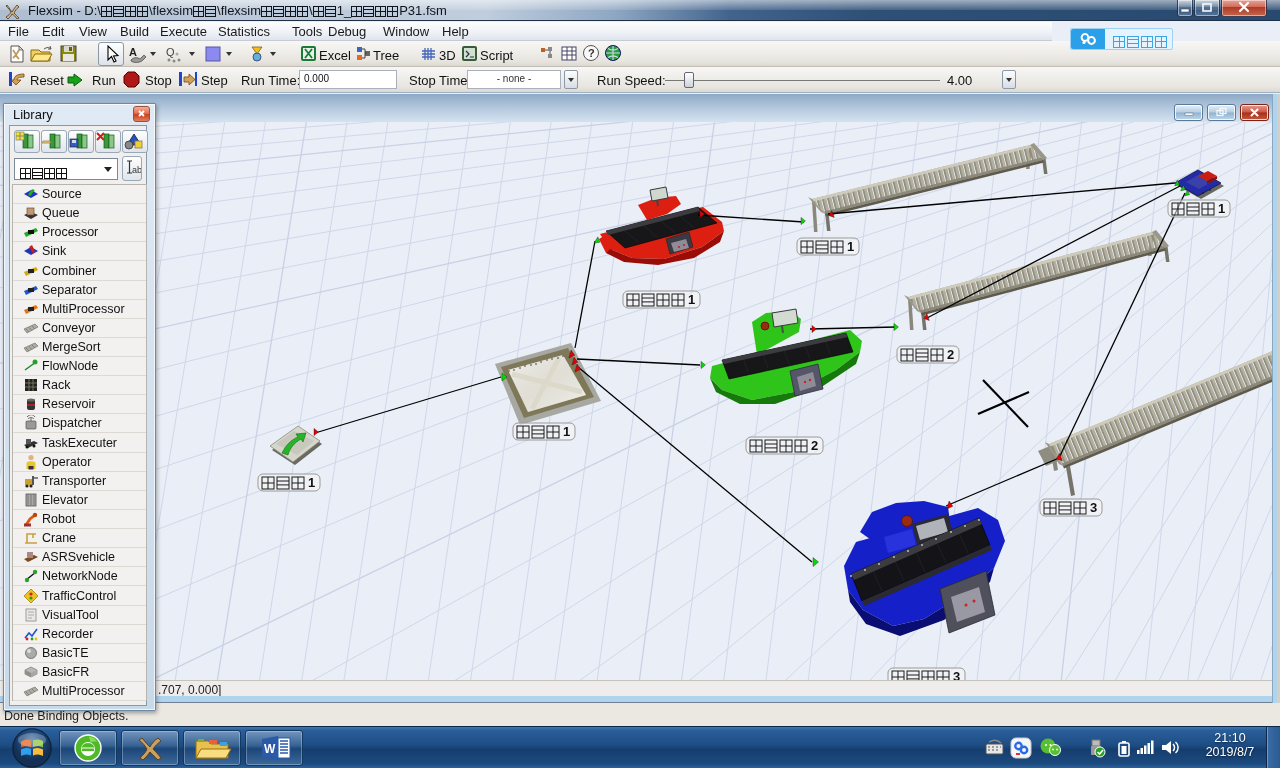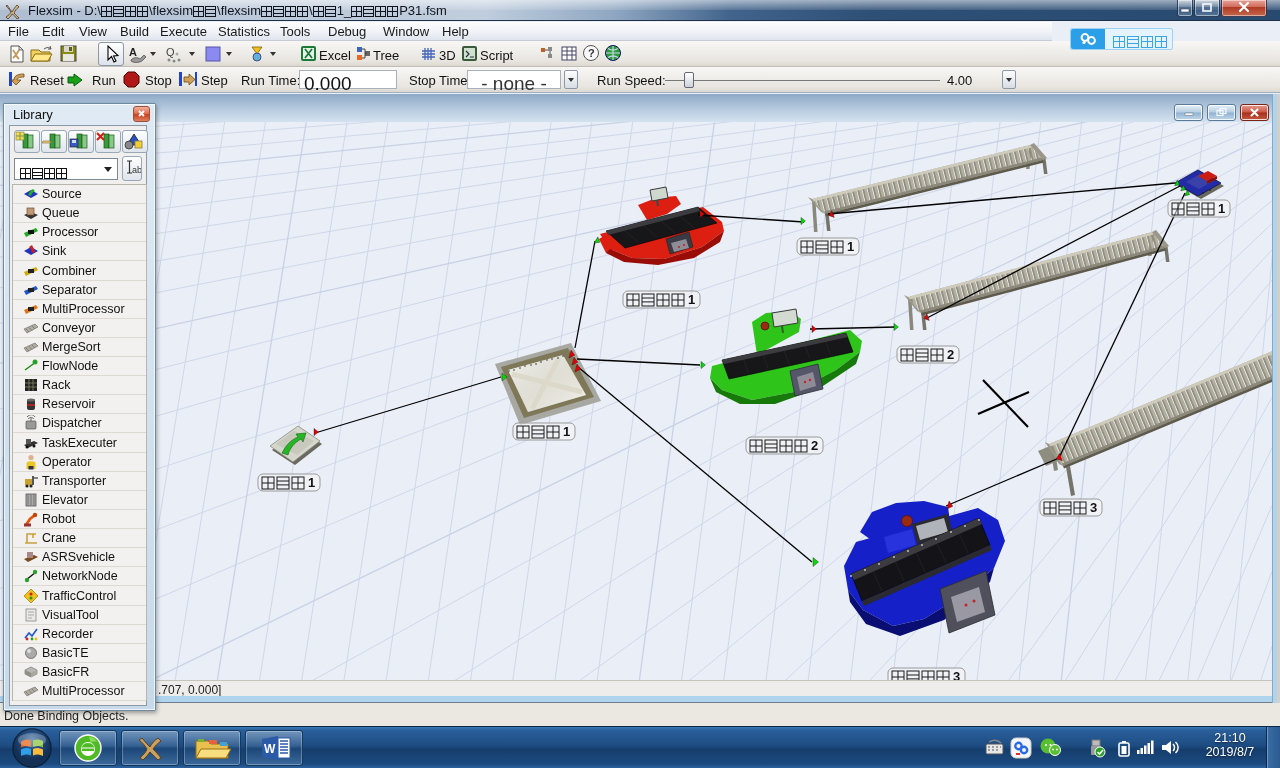--- a/index.html
+++ b/index.html
@@ -11,21 +11,21 @@
 #titlebar:before{content:"";position:absolute;left:0;top:0;width:100%;height:50%;background:linear-gradient(rgba(255,255,255,.55),rgba(255,255,255,.12))}
 .tbtn{position:absolute;top:0;height:17px;border:1px solid rgba(20,40,70,.8);border-top:none;border-radius:0 0 3px 3px;background:linear-gradient(rgba(255,255,255,.5),rgba(160,180,205,.25) 45%,rgba(70,100,140,.35) 46%,rgba(140,170,200,.45));box-shadow:inset 0 0 0 1px rgba(255,255,255,.45)}
 .tbtn.close{background:linear-gradient(#e8a298,#cf6a58 45%,#b03a24 46%,#c2674c)}
 
 #menubar{left:0;top:22px;width:1052px;height:19px;background:linear-gradient(#fdfdfe,#eef1f6 60%,#dfe5ee);border-bottom:1px solid #c7ccd4;font-size:13px;color:#1a1a1a}
 #menubar span{position:absolute;top:2px}
 
 #toolbar1{left:0;top:41px;width:1280px;height:26px;background:linear-gradient(#f8f7f5,#e8e5e0 80%,#dcd8d1);border-bottom:1px solid #c2beb6}
 #toolbar2{left:0;top:67px;width:1280px;height:26px;background:linear-gradient(#f8f7f5,#e8e5e0 80%,#dcd8d1);border-bottom:1px solid #9fb2c4;font-size:13px;color:#111}
 #toolbar2 .lbl{position:absolute;top:6px}
-.field{position:absolute;top:3px;height:19px;background:#fff;border:1px solid #a8b0bc;font-size:19px;color:#111;padding:2px 4px}
+.field{position:absolute;top:3px;height:19px;background:#fff;border:1px solid #a8b0bc;font-size:10px;color:#111;padding:2px 4px}
 
 #mdistrip{left:0;top:94px;width:1280px;height:28px;background:linear-gradient(#8ea9c6,#b7cbdf 55%,#d4e2ef)}
 .mbtn{position:absolute;top:10px;height:17px;width:29px;border-radius:3px;border:1px solid #5a7a9a;background:linear-gradient(#e7f0f8,#b6cde2 48%,#8fb2d0 52%,#c2d8ea);box-shadow:inset 0 0 0 1px rgba(255,255,255,.8)}
 .mbtn.close{background:linear-gradient(#e49c90,#cc5744 48%,#a62e1a 52%,#c55b41);border-color:#7e2416}
 
 #coordbar{left:0;top:680px;width:1272px;height:28px;background:#efedeb;border-top:1px solid #c6c2bc;font-size:12px;color:#222}
 #bluestrip{left:0;top:696px;width:1272px;height:7px;background:#b0d4ee;border-bottom:1px solid #708090}
 #statusbar{left:0;top:703px;width:1280px;height:23px;background:#ebe8e2;font-size:12.5px;color:#222}
 #rightstrip{left:1272px;top:94px;width:5px;height:609px;background:#b0d4ee;border-left:1px solid #88a8c0}
 #rightgray{left:1277px;top:94px;width:3px;height:609px;background:#d4d0c8}
@@ -58,21 +58,21 @@
         <path d="M18 3 L26 11 M26 3 L18 11" stroke="#fff" stroke-width="2.2" stroke-linecap="round"></path>
       </svg></div>
   </div>
 <div id="menubar" class="abs">
     <span style="left:8px">File</span>
     <span style="left:42px">Edit</span>
     <span style="left:79px">View</span>
     <span style="left:120px">Build</span>
     <span style="left:160px">Execute</span>
     <span style="left:218px">Statistics</span>
-    <span style="left:280px">Tools</span>
+    <span style="left:292px">Tools</span>
     <span style="left:328px">Debug</span>
     <span style="left:383px">Window</span>
     <span style="left:442px">Help</span>
   </div>
 <div id="toolbar1" class="abs">
     <svg class="abs" style="left:8px;top:4px" width="18" height="18">
       <path d="M3 1 h8 l4 4 v12 h-12 z" fill="#fff" stroke="#555" stroke-width="1"></path>
       <path d="M11 1 l4 4 h-4 z" fill="#ddd" stroke="#555" stroke-width="0.8"></path>
       <path d="M5 5 C7 8,8 9,8 10 C9 8,10 7,11 5 M5 13 C7 11,8 10,8 10 C9 12,10 13,11 14" stroke="#c09a58" stroke-width="1.8" fill="none"></path>
     </svg>

